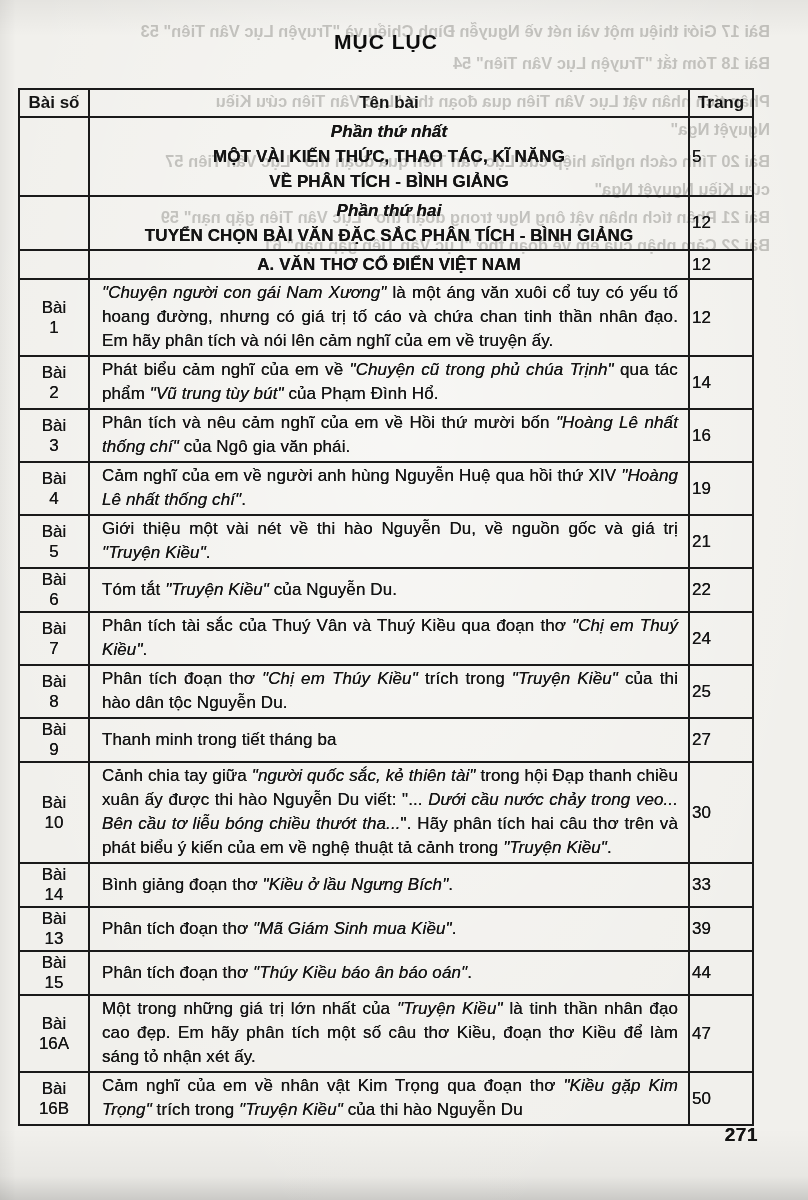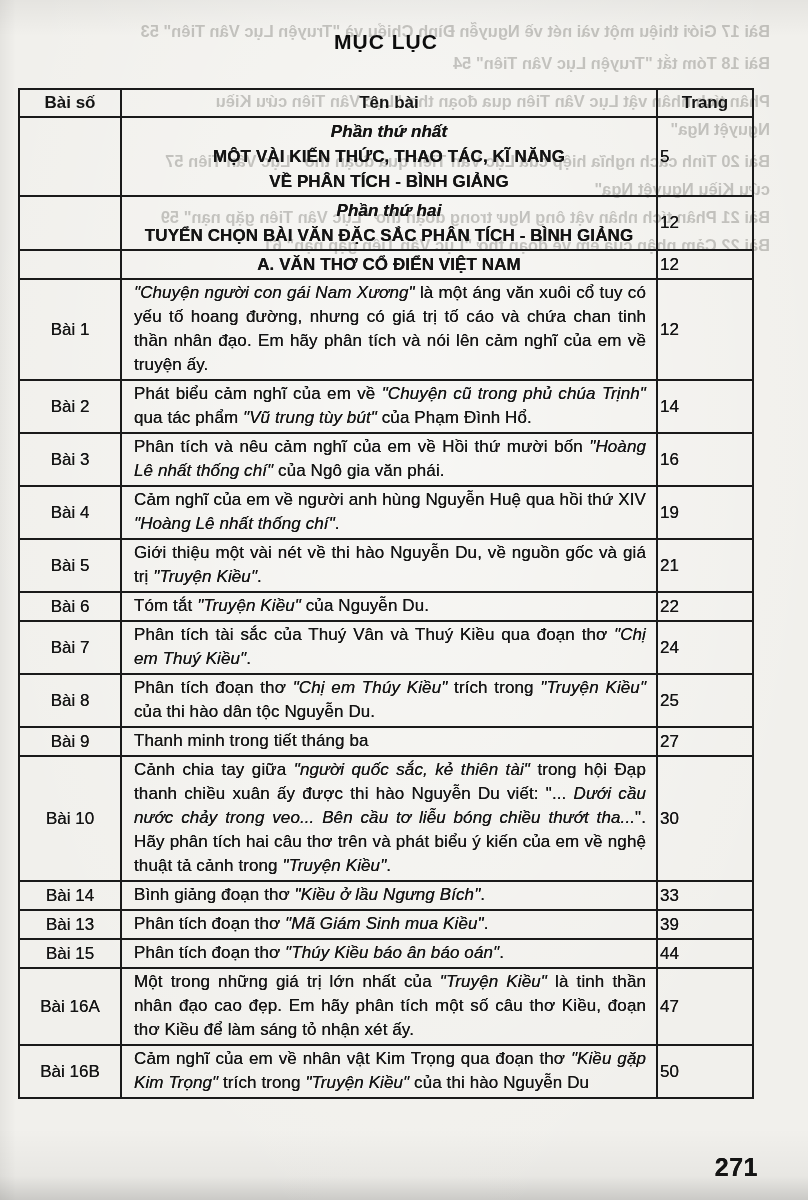--- a/index.html
+++ b/index.html
@@ -27,36 +27,35 @@
   .title{
     position:absolute;top:30px;left:18px;width:736px;z-index:2;margin:0;
     text-align:center;font-size:21px;font-weight:bold;letter-spacing:1px;
     color:#0d0d0d;
   }
   table.toc{
     position:absolute;top:88px;left:18px;width:736px;z-index:1;
     border-collapse:collapse;table-layout:fixed;
   }
   .toc th,.toc td{border:2px solid var(--border);vertical-align:middle;background:transparent;}
-  .toc th{font-size:17px;font-weight:bold;padding:2px 19px;height:22px;}
+  .toc th{font-size:17px;font-weight:bold;padding:2px 3px;height:22px;}
   .col-num{width:62px;text-align:center;font-size:17px;padding:1px 15px;}
   .col-page{width:56px;font-size:17px;padding:1px 2px;}
   .col-title{
     padding:1px 10px 2px 12px;font-size:17px;line-height:24px;
     text-align:justify;letter-spacing:.1px;border-radius:15px;
   }
   .col-title i{font-style:italic;}
   .section-cell{text-align:center;font-weight:bold;line-height:25px;padding:1px 6px;}
   .section-cell .it{font-style:italic;}
   .cell-text{text-shadow:0 0 .4px currentColor;}
   .folio{
     position:absolute;top:1124px;right:50px;z-index:2;
-    font-size:25px;font-weight:bold;letter-spacing:.5px;
+    font-size:19px;font-weight:bold;letter-spacing:.5px;
     text-shadow:0 0 .4px currentColor;
-    margin-top:29px;
   }
 </style>
 </head>
 <body>
 
 <div class="page">
   <div class="bleed-layer">
       <div class="bleed-line" style="top: 22px;">Bài 17   Giới thiệu một vài nét về Nguyễn Đình Chiểu và "Truyện Lục Vân Tiên"   53</div>
       <div class="bleed-line" style="top: 54px;">Bài 18   Tóm tắt "Truyện Lục Vân Tiên"   54</div>
       <div class="bleed-line" style="top: 92px;">Phân tích nhân vật Lục Vân Tiên qua đoạn thơ "Lục Vân Tiên cứu Kiều</div>

